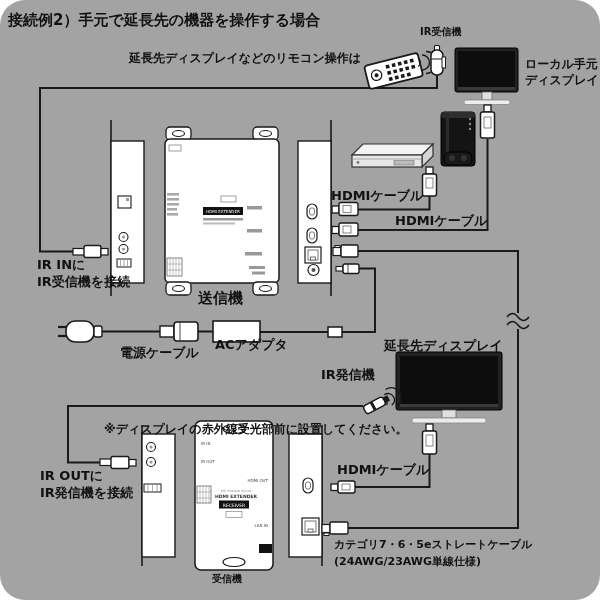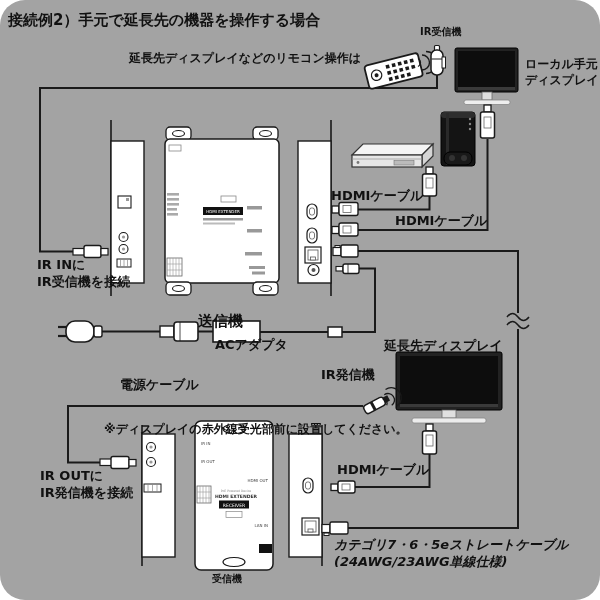--- a/index.html
+++ b/index.html
@@ -312,37 +312,37 @@
 
 
 <div class="lbl" style="left:331px;top:187px;font-size:13px;">HDMIケーブル</div>
 <div class="lbl" style="left:395px;top:212px;font-size:13px;">HDMIケーブル</div>
 
 <div class="lbl" style="left:37px;top:256px;font-size:13px;line-height:17px;">
   <div>IR INに</div>
   <div>IR受信機を接続</div>
 </div>
 
-<div class="lbl" style="left:198px;top:312px;font-size:15px;">送信機</div>
-
-<div class="lbl" style="left:120px;top:344px;font-size:13px;margin-top:32px;">電源ケーブル</div>
+<div class="lbl" style="left:198px;top:289px;font-size:15px;">送信機</div>
+
+<div class="lbl" style="left:120px;top:344px;font-size:13px;">電源ケーブル</div>
 <div class="lbl" style="left:215px;top:336px;font-size:13px;">ACアダプタ</div>
 
 <div class="lbl" style="left:384px;top:337px;font-size:13px;">延長先ディスプレイ</div>
 
 <div class="lbl" style="left:321px;top:366px;font-size:13px;">IR発信機</div>
 <div class="lbl" style="left:104px;top:385px;font-size:12px;margin-top:36px;">※ディスプレイの赤外線受光部前に設置してください。</div>
 
 <div class="lbl" style="left:40px;top:467px;font-size:13px;line-height:17px;">
   <div>IR OUTに</div>
   <div>IR発信機を接続</div>
 </div>
 
 <div class="lbl" style="left:337px;top:461px;font-size:13px;">HDMIケーブル</div>
 
-<div class="lbl" style="left:334px;top:536px;font-size:13px;line-height:17px;font-style:italic;">
+<div class="lbl" style="left:334px;top:536px;font-size:11px;line-height:17px;">
   <div>カテゴリ7・6・5eストレートケーブル</div>
   <div>(24AWG/23AWG単線仕様)</div>
 </div>
 
 <div class="lbl" style="left:212px;top:572px;font-size:10px;text-align:center;">受信機</div>
 
 </div>
 
 </body></html>

